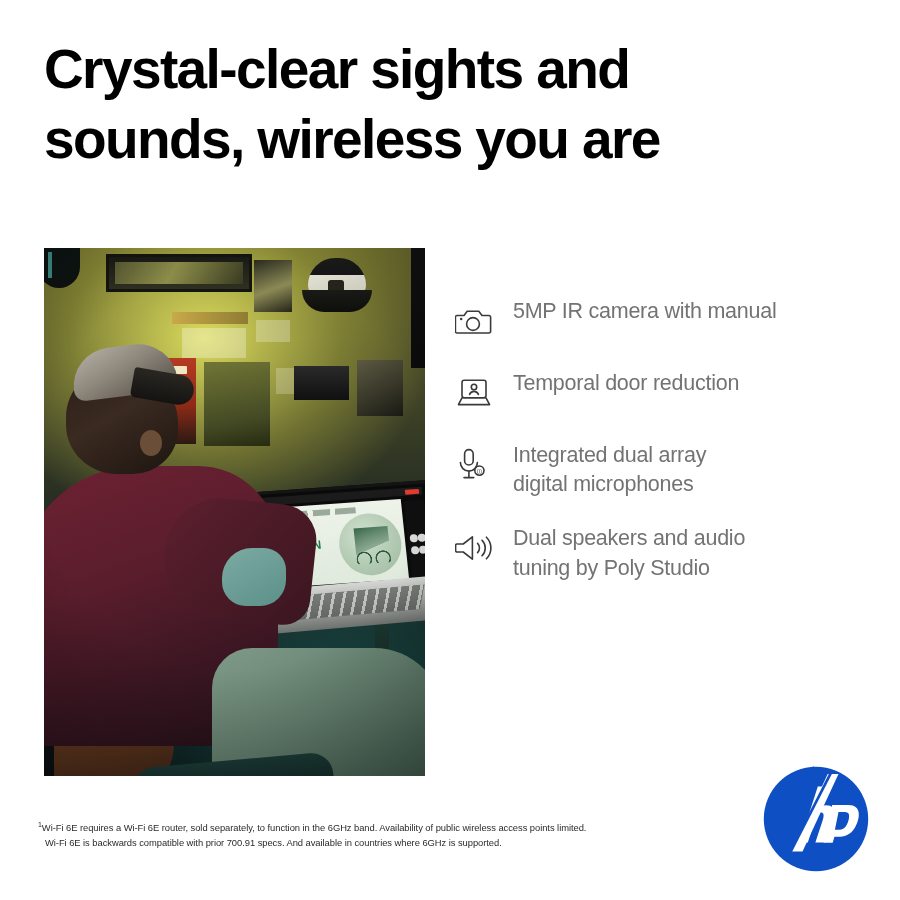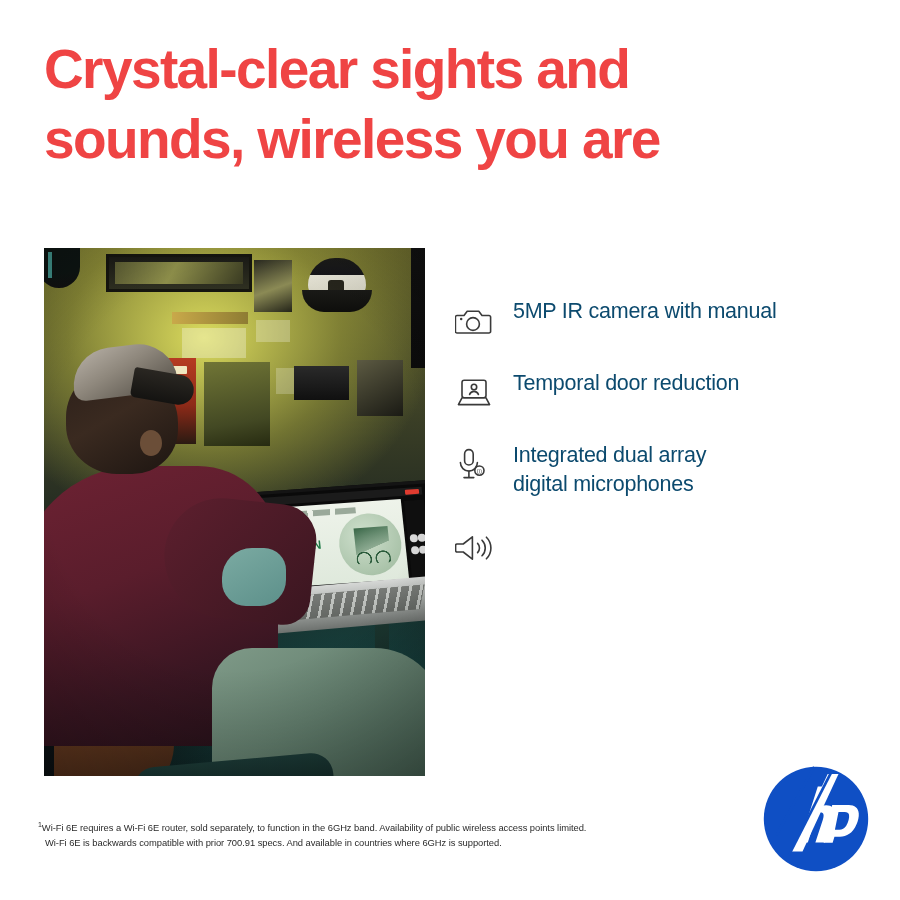--- a/index.html
+++ b/index.html
@@ -19,21 +19,21 @@
   
   .headline {
     position: absolute;
     left: 44px;
     top: 34px;
     width: 760px;
     font-size: 55px;
     line-height: 1.28;
     font-weight: 700;
     letter-spacing: -1.6px;
-    color: #ef4444;
+    color: #000000;
   }
   .headline .hl-line { display: block; white-space: nowrap; }
 
   
   .photo-frame {
     position: absolute;
     left: 44px;
     top: 248px;
     width: 381px;
     height: 528px;
@@ -295,21 +295,21 @@
     display: flex;
     align-items: center;
     justify-content: flex-start;
     padding-top: 2px;
   }
   .feature-icon svg { display: block; }
   .feature-text {
     font-size: 21.5px;
     line-height: 1.36;
     letter-spacing: -0.25px;
-    color: #0c4a6e;
+    color: #737373;
     padding-top: 1px;
   }
   .feature-text sup {
     font-size: 11px;
     vertical-align: super;
     line-height: 0;
   }
 
   
   .footnote {
@@ -449,20 +449,24 @@
 
   <div class="feature">
     <div class="feature-icon">
       <svg width="38" height="30" viewBox="0 0 38 30" fill="none" stroke="#3a3a3a" stroke-width="1.6">
         <path d="M2 11 h6.2 L17.4 3.8 v22.4 L8.2 19 H2 a1.4 1.4 0 0 1 -1.4-1.4 v-5.2 A1.4 1.4 0 0 1 2 11 z" stroke-linejoin="round"></path>
         <path d="M22.6 10.4 a6.6 6.6 0 0 1 0 9.2" stroke-linecap="round"></path>
         <path d="M27 7.2 a11 11 0 0 1 0 15.6" stroke-linecap="round"></path>
         <path d="M31.4 4.2 a15.2 15.2 0 0 1 0 21.6" stroke-linecap="round"></path>
       </svg>
     </div>
+    <div class="feature-text">
+      <span>Dual speakers and audio</span><br>
+      <span>tuning by Poly Studio</span>
+    </div>
   </div>
 
 </div>
 
 <div class="footnote">
   <sup>1</sup><span>Wi-Fi 6E requires a Wi-Fi 6E router, sold separately, to function in the 6GHz band. Availability of public wireless access points limited.</span>
   <span class="fn-line-2">Wi-Fi 6E is backwards compatible with prior 700.91 specs. And available in countries where 6GHz is supported.</span>
 </div>
 
 <div class="hp-logo">

